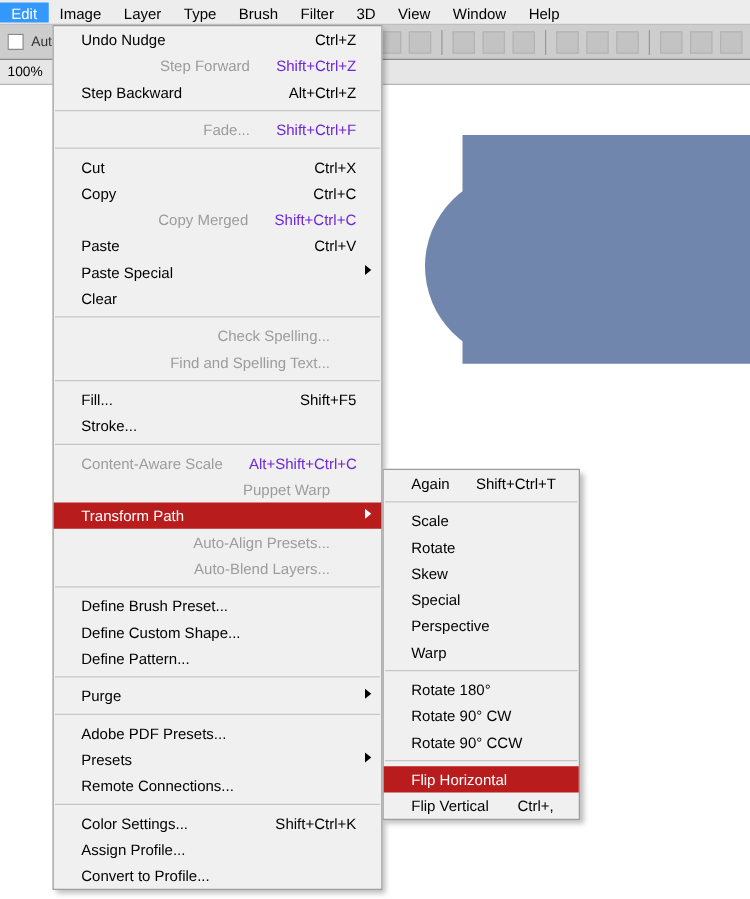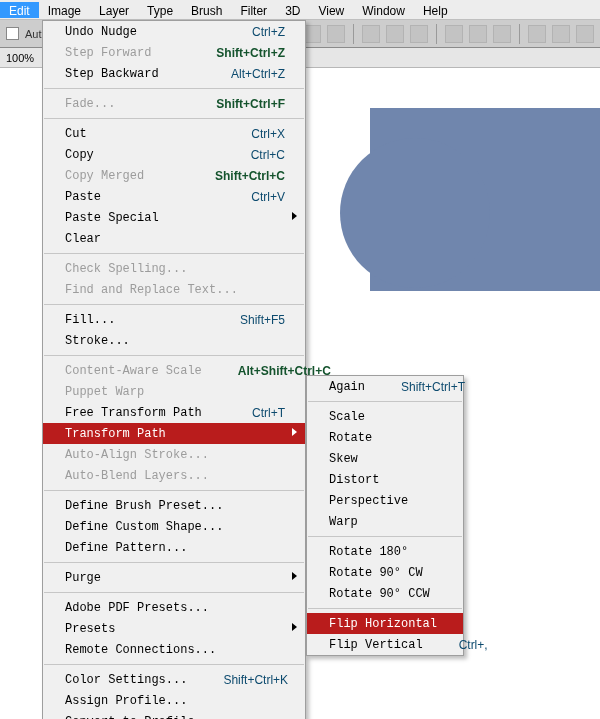--- a/index.html
+++ b/index.html
@@ -22,24 +22,24 @@
 
   
   .canvas-area { position:absolute; left:0; top:68px; right:0; bottom:0; background:#fff; }
   .shape-wrap { position:absolute; left:340px; top:40px; }
   .shape-rect { position:absolute; left:30px; top:0; width:230px; height:183px; background:#7086ad; }
   .shape-circle { position:absolute; left:0px; top:30px; width:150px; height:150px; border-radius:50%; background:#7086ad; }
 
   
   .menu { position:absolute; background:#f0f0f0; border:1px solid #9e9e9e; box-shadow: 3px 3px 4px rgba(0,0,0,0.25); }
   .menu .row { display:flex; align-items:center; height:21px; padding:0 20px 0 22px; position:relative; white-space:nowrap; cursor:default;}
-  .menu .row.disabled { color:#9c9c9c; }
-  .menu .row .lbl { flex:1; padding-right: 36px; font-family: Liberation Mono, monospace;}
-  .menu .row .sc { color:#0c4a6e; }
-  .menu .row.disabled .sc{ color:#14532d;font-weight:bold; }
+  .menu .row.disabled { color:#9c9c9c;text-align:right; }
+  .menu .row .lbl { flex:1; padding-right: 21px;}
+  .menu .row .sc { color:#000000; }
+  .menu .row.disabled .sc{ color:#6d28d9; }
   .menu .row.highlight { background:#b91c1c; color:#fff; }
   .menu .row.highlight .sc{color:#fff;margin-left:43px;}
   .menu .sep { height:1px; background:#c6c6c6; margin:4px 1px; }
   .menu .row .arrow { position:absolute; right:8px; top:5px; width:0;height:0;border-top:4px solid transparent;border-bottom:4px solid transparent;border-left:5px solid #000;}
   .menu .row.highlight .arrow{border-left-color:#fff;}
 
   
   #edit-menu { left:42px; top:20px; width:264px; }
   
   #transform-menu { left:306px; top:375px; width:158px; }
@@ -132,48 +132,44 @@
       <span class="arrow"></span>
     </div>
     <div class="row">
       <span class="lbl">Clear</span>
     </div>
     <div class="sep"></div>
     <div class="row disabled">
       <span class="lbl">Check Spelling...</span>
     </div>
     <div class="row disabled">
-      <span class="lbl">Find and Replace Text...</span>
+      <span class="lbl">Find and Spelling Text...</span>
     </div>
     <div class="sep"></div>
     <div class="row">
       <span class="lbl">Fill...</span>
       <span class="sc">Shift+F5</span>
     </div>
     <div class="row">
       <span class="lbl">Stroke...</span>
     </div>
     <div class="sep"></div>
     <div class="row disabled">
       <span class="lbl">Content-Aware Scale</span>
       <span class="sc">Alt+Shift+Ctrl+C</span>
     </div>
     <div class="row disabled">
       <span class="lbl">Puppet Warp</span>
     </div>
-    <div class="row">
-      <span class="lbl">Free Transform Path</span>
-      <span class="sc">Ctrl+T</span>
-    </div>
     <div class="row highlight">
       <span class="lbl">Transform Path</span>
       <span class="arrow"></span>
     </div>
     <div class="row disabled">
-      <span class="lbl">Auto-Align Stroke...</span>
+      <span class="lbl">Auto-Align Presets...</span>
     </div>
     <div class="row disabled">
       <span class="lbl">Auto-Blend Layers...</span>
     </div>
     <div class="sep"></div>
     <div class="row">
       <span class="lbl">Define Brush Preset...</span>
     </div>
     <div class="row">
       <span class="lbl">Define Custom Shape...</span>
@@ -219,21 +215,21 @@
     <div class="row">
       <span class="lbl">Scale</span>
     </div>
     <div class="row">
       <span class="lbl">Rotate</span>
     </div>
     <div class="row">
       <span class="lbl">Skew</span>
     </div>
     <div class="row">
-      <span class="lbl">Distort</span>
+      <span class="lbl">Special</span>
     </div>
     <div class="row">
       <span class="lbl">Perspective</span>
     </div>
     <div class="row">
       <span class="lbl">Warp</span>
     </div>
     <div class="sep"></div>
     <div class="row">
       <span class="lbl">Rotate 180°</span>

